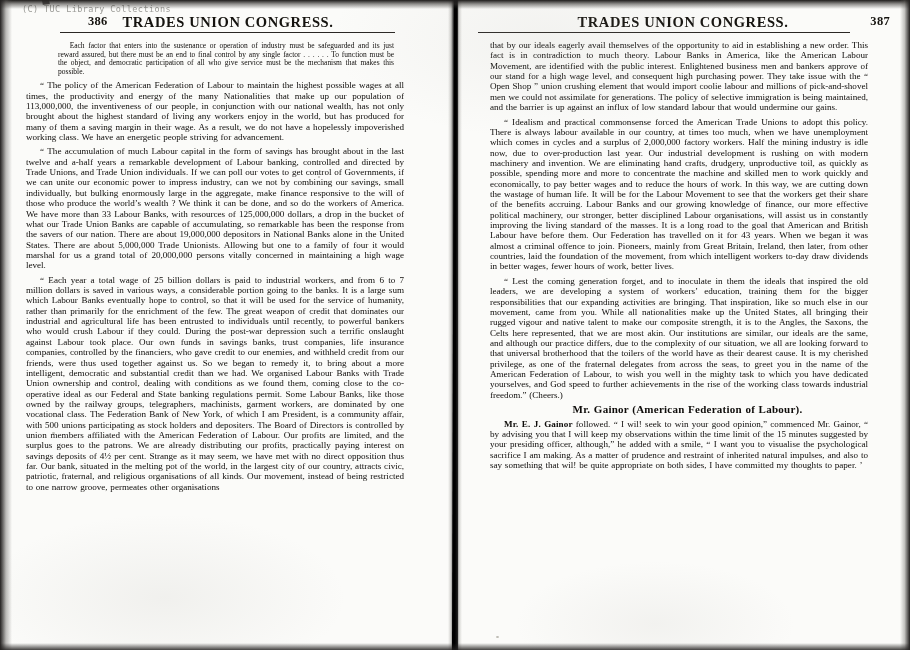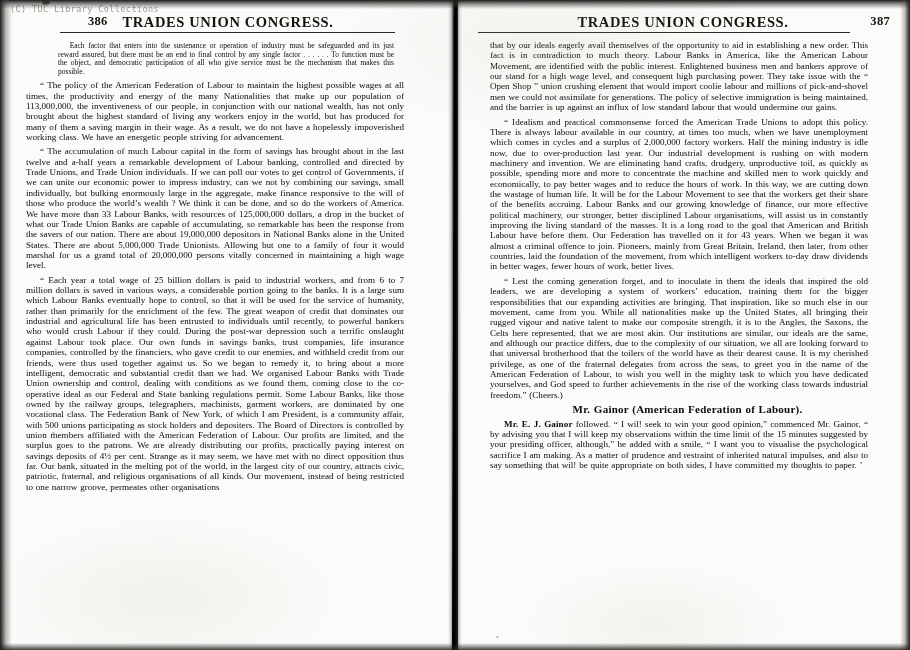--- a/index.html
+++ b/index.html
@@ -98,21 +98,21 @@
     border: 7px solid rgba(40,38,36,0.75);
     border-right-color: transparent;
     border-bottom-color: transparent;
     transform: rotate(38deg);
     z-index: 8;
   }
 
   
   .watermark {
     position: absolute;
-    left: 10px;
+    left: 22px;
     top: 4px;
     font-family: "DejaVu Sans Mono", "Liberation Mono", monospace;
     font-size: 8.5px;
     letter-spacing: 0.4px;
     color: #9a9a96;
     white-space: nowrap;
     z-index: 5;
   }
 
   

